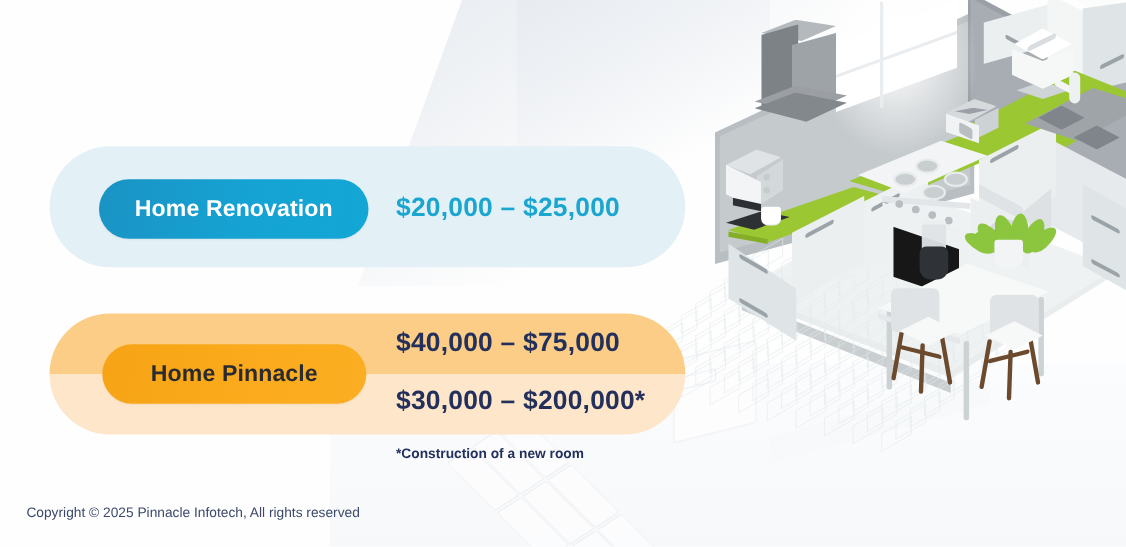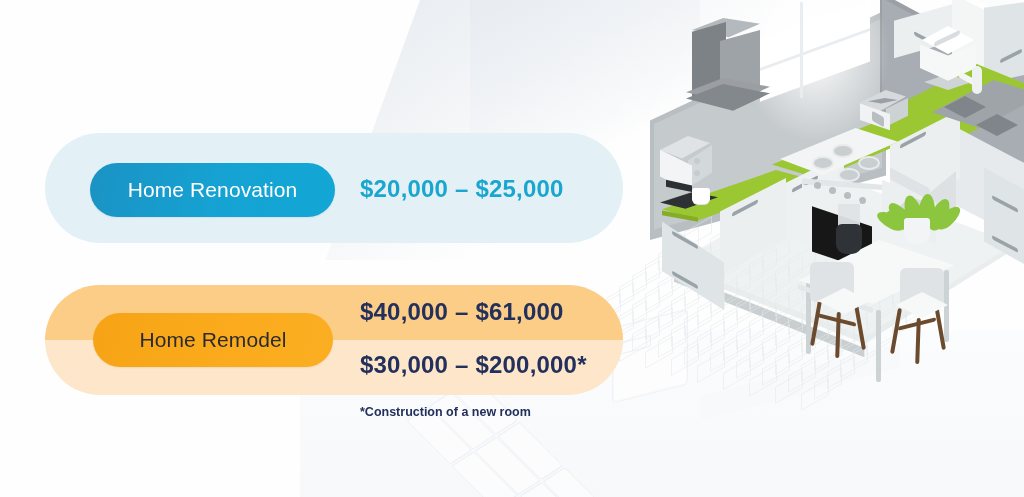--- a/index.html
+++ b/index.html
@@ -63,21 +63,21 @@
     left:45px;top:133px;width:578px;height:110px;
     background:#e3f1f7;
   }
   .card-orange{
     left:45px;top:285px;width:578px;height:110px;
     background:linear-gradient(180deg,#fbcd87 0%,#fbcd87 50%,#fde6c9 50%,#fde6c9 100%);
   }
 
   .pill{
     position:absolute;border-radius:999px;display:flex;align-items:center;justify-content:center;
-    font-weight:400;white-space:nowrap;
+    font-weight:700;white-space:nowrap;
   }
   .pill-blue{
     left:90px;top:163px;width:245px;height:54px;
     background:linear-gradient(100deg,#1a93c4 0%,#15a3d3 55%,#13a7d6 100%);
     color:#ffffff;font-size:21px;letter-spacing:.1px;
     box-shadow:0 1px 2px rgba(0,0,0,.06);
   }
   .pill-orange{
     left:93px;top:313px;width:240px;height:54px;
     background:linear-gradient(100deg,#f6a415 0%,#fbab1d 60%,#fbae22 100%);
@@ -526,19 +526,20 @@
     <div class="st-back" style="left:268px;top:276px;"></div>
     <div class="st-seat" style="left:264px;top:300px;"></div>
   </div>
 
 
   <div class="card card-blue"></div>
   <div class="pill pill-blue">Home Renovation</div>
   <div class="price price-blue">$20,000 – $25,000</div>
 
   <div class="card card-orange"></div>
-  <div class="pill pill-orange">Home Remodel</div>
-  <div class="price price-or-1">$40,000 – $61,000</div>
+  <div class="pill pill-orange">Home Pinnacle</div>
+  <div class="price price-or-1">$40,000 – $75,000</div>
   <div class="price price-or-2">$30,000 – $200,000*</div>
 
   <div class="footnote">*Construction of a new room</div>
+  <div class="copyright">Copyright © 2025 Pinnacle Infotech, All rights reserved</div>
 
 </div>
 
 </body></html>

